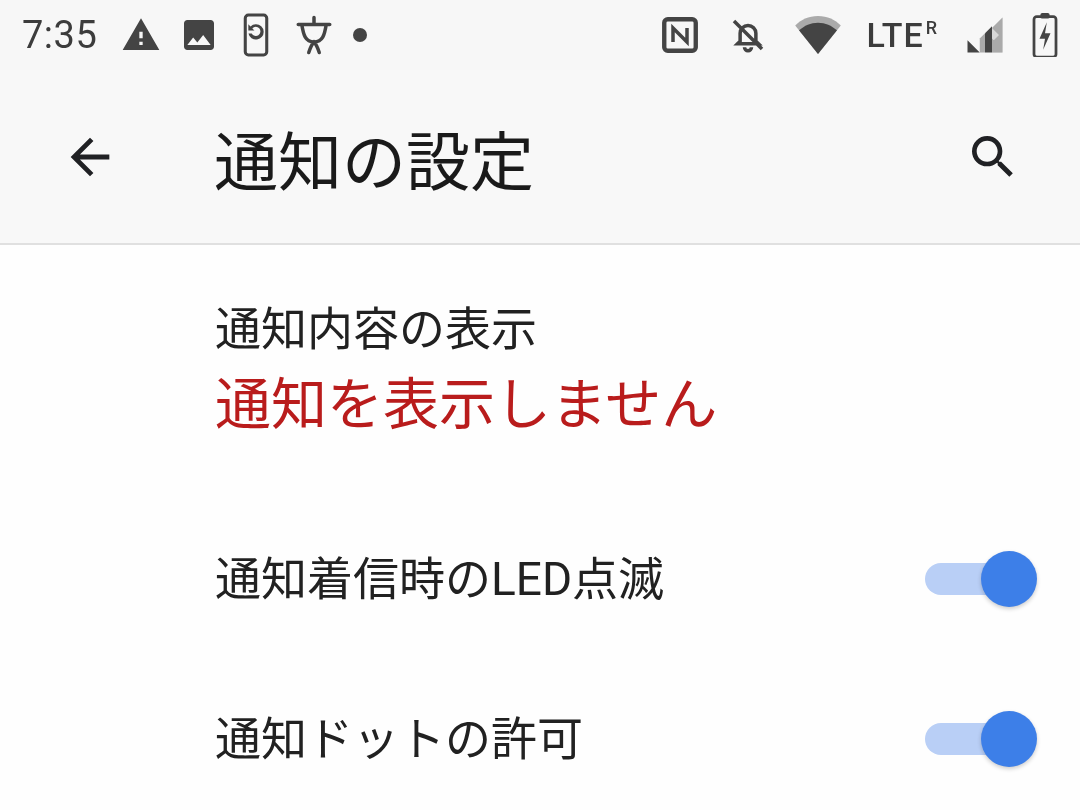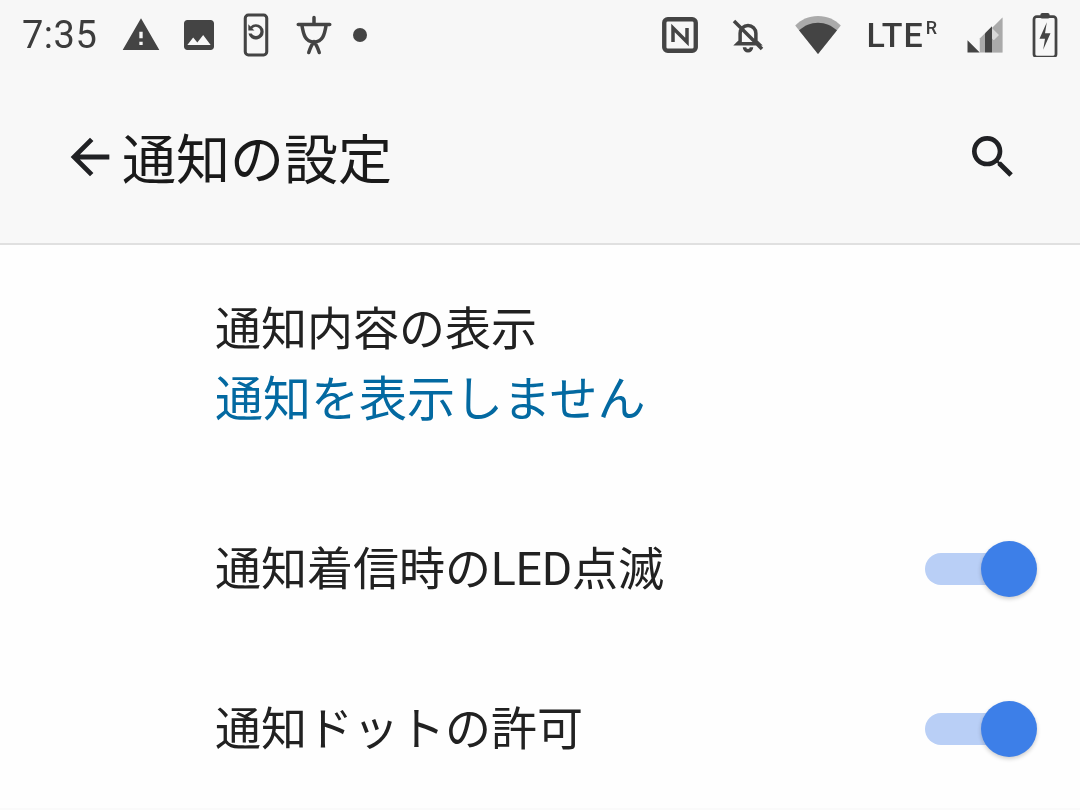--- a/index.html
+++ b/index.html
@@ -51,22 +51,23 @@
     }
     .back-btn {
       display: flex;
       align-items: center;
       justify-content: center;
       width: 64px;
       height: 64px;
       cursor: pointer;
     }
     .app-title {
-      font-size: 54px;
+      font-size: 64px;
       font-weight: 400;
+      margin-left: 92px;
       color: #1a1a1a;
     }
     .search-btn {
       margin-left: auto;
       width: 64px;
       height: 64px;
       display: flex;
       align-items: center;
       justify-content: center;
       cursor: pointer;
@@ -88,22 +89,22 @@
       align-items: flex-start;
       justify-content: flex-start;
     }
     .item-title {
       font-size: 46px;
       font-weight: 400;
       color: #212121;
       line-height: 1.4;
     }
     .item-sub {
-      font-size: 48px;
-      color: #0369a1;
+      font-size: 56px;
+      color: #b91c1c;
       margin-top: 8px;
       line-height: 1.3;
     }
     .item-text-col { flex: 1; }
     .toggle {
       position: relative;
       width: 100px;
       height: 56px;
       margin-left: auto;
     }

